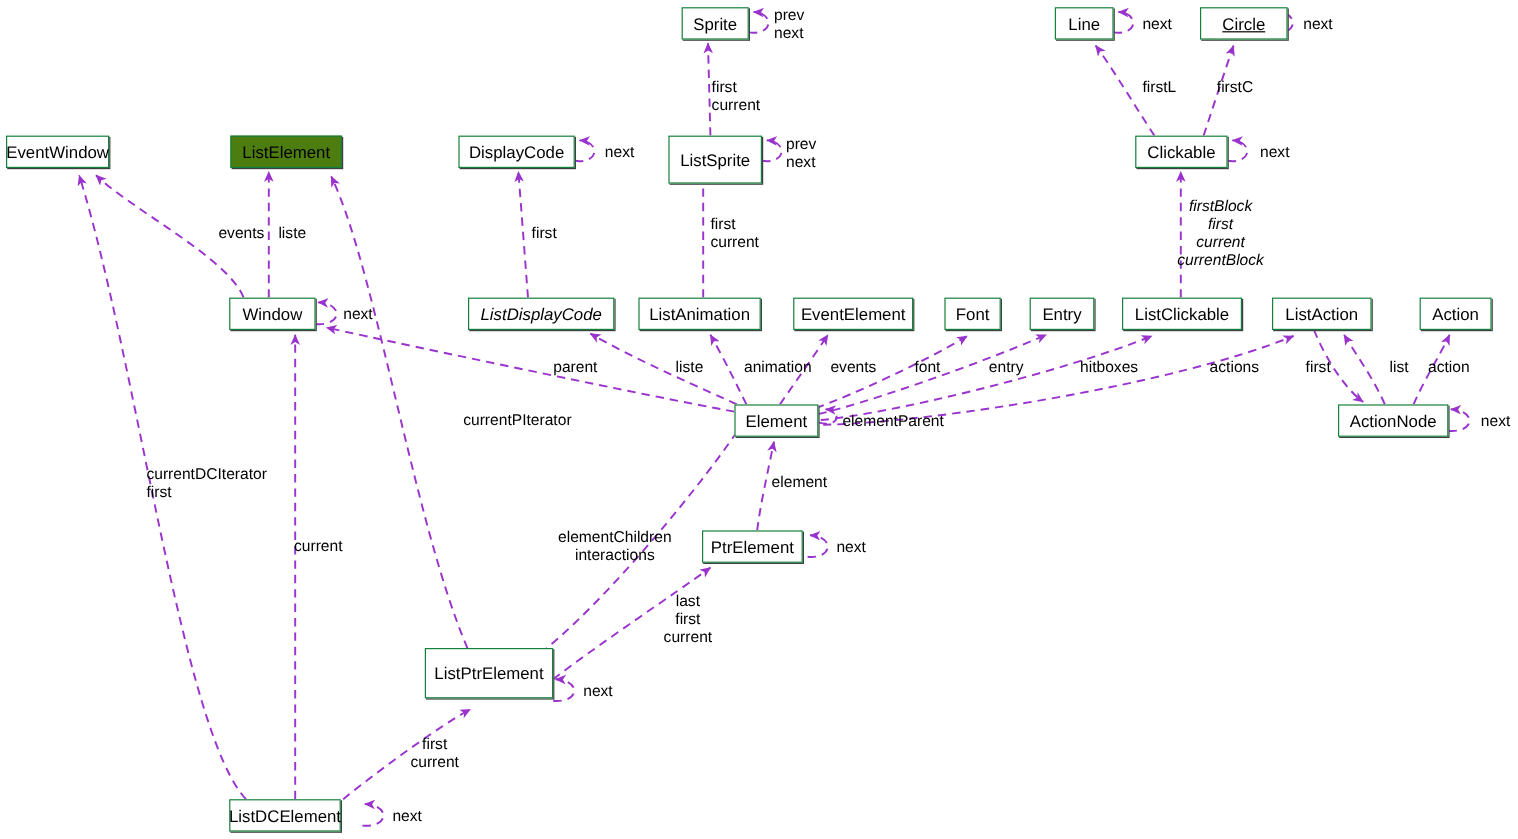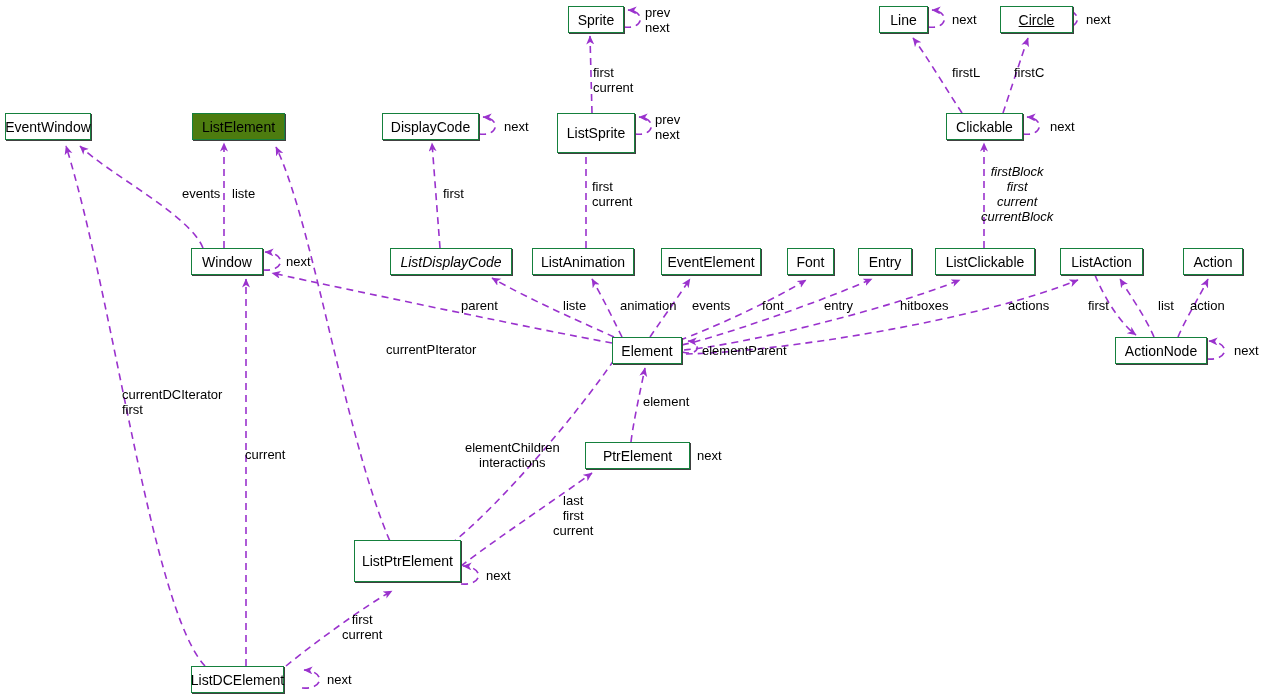--- a/index.html
+++ b/index.html
@@ -150,21 +150,21 @@
       <span>Action</span>
     </div>
 
   <div class="node-box" style="left:612px;top:337px;width:70px;height:27px;">
       <span>Element</span>
     </div>
   <div class="node-box" style="left:1115px;top:337px;width:92px;height:27px;">
       <span>ActionNode</span>
     </div>
 
-  <div class="node-box" style="left:585px;top:442px;width:105px;height:27px;">
+  <div class="node-box" style="left:585px;top:442px;width:84px;height:27px;">
       <span>PtrElement</span>
     </div>
   <div class="node-box" style="left:354px;top:540px;width:107px;height:42px;">
       <span>ListPtrElement</span>
     </div>
   <div class="node-box" style="left:191px;top:666px;width:93px;height:27px;">
       <span>ListDCElement</span>
     </div>
 
   <div class="edge-label left" style="left:645px;top:5px;">prev

